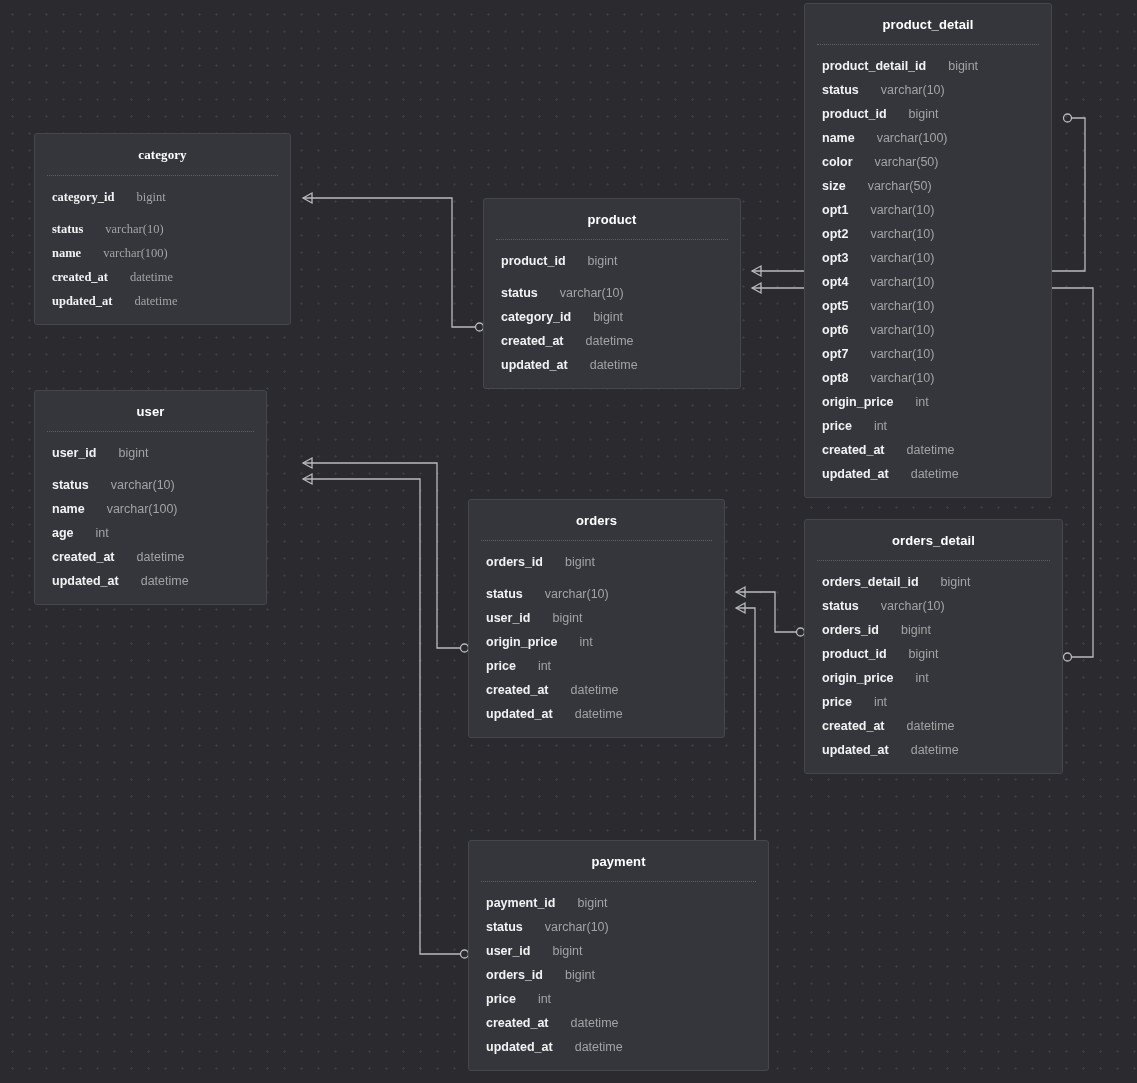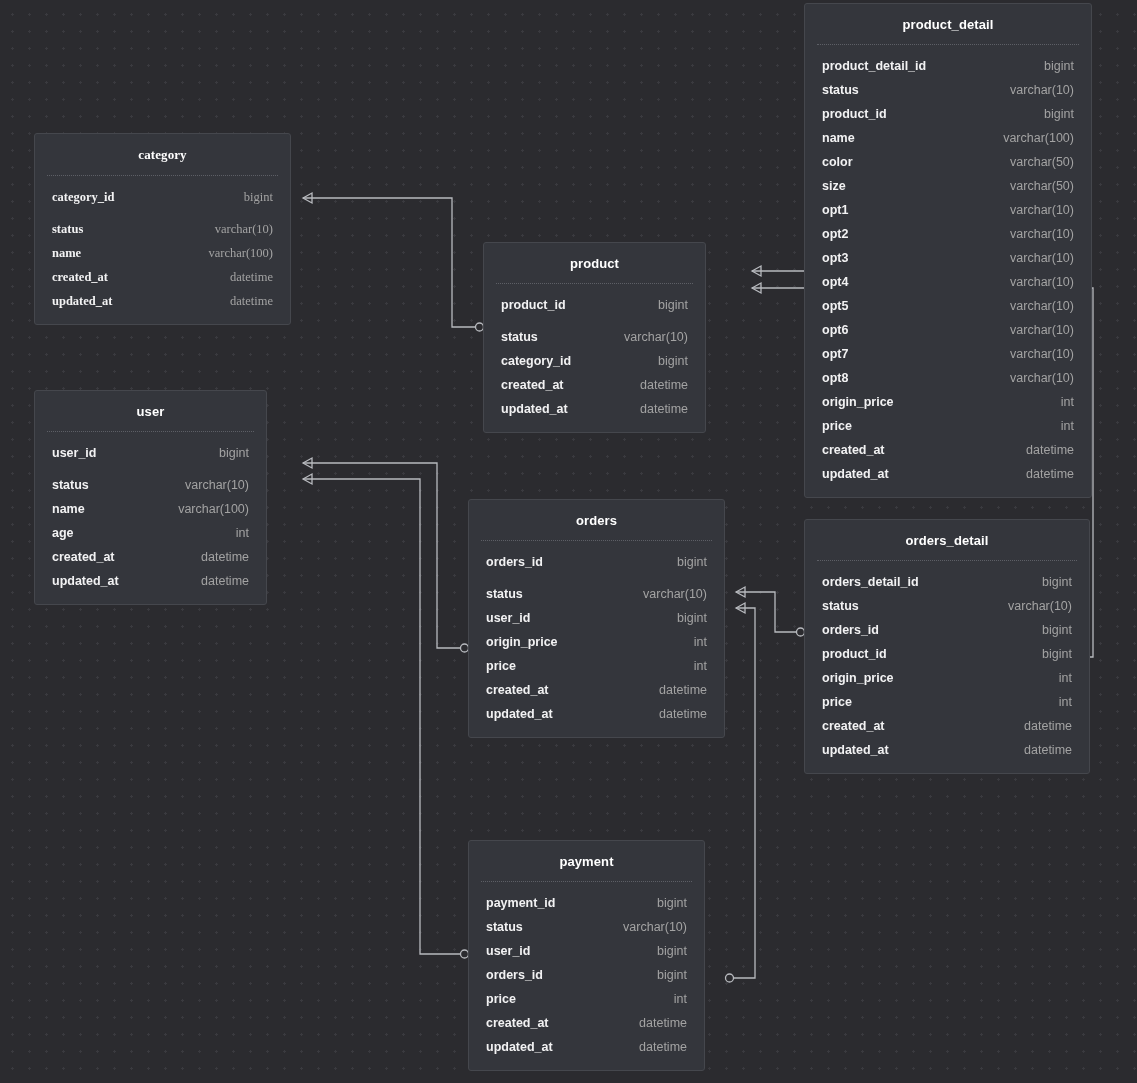--- a/index.html
+++ b/index.html
@@ -44,21 +44,20 @@
     height: 0;
     border-top: 1px dotted #5d5f66;
     margin: 0 12px;
   }
   .table-body {
     padding: 9px 0 11px 0;
   }
   .field-row {
     display: flex;
     align-items: center;
-    justify-content: space-between;
     height: 24px;
     padding: 0 17px;
     box-sizing: border-box;
     white-space: nowrap;
   }
   .field-name {
     color: #f2f2f3;
     font-size: 12.5px;
     font-weight: bold;
   }
@@ -144,21 +143,21 @@
           <div class="field-row">
             <span class="field-name">created_at</span>
             <span class="field-type">datetime</span>
           </div>
           <div class="field-row">
             <span class="field-name">updated_at</span>
             <span class="field-type">datetime</span>
           </div>
         </div>
       </div>
-      <div class="table-card" style="left: 483px; top: 198px; width: 223px; margin-top: 44px;">
+      <div class="table-card" style="left: 483px; top: 198px; width: 258px;">
         <div class="table-title">product</div>
         <div class="table-divider"></div>
         <div class="table-body">
           <div class="field-row">
             <span class="field-name">product_id</span>
             <span class="field-type">bigint</span>
           </div>
           <div class="spacer-row"></div>
           <div class="field-row">
             <span class="field-name">status</span>
@@ -171,21 +170,21 @@
           <div class="field-row">
             <span class="field-name">created_at</span>
             <span class="field-type">datetime</span>
           </div>
           <div class="field-row">
             <span class="field-name">updated_at</span>
             <span class="field-type">datetime</span>
           </div>
         </div>
       </div>
-      <div class="table-card" style="left: 804px; top: 3px; width: 288px;">
+      <div class="table-card" style="left: 804px; top: 3px; width: 248px;">
         <div class="table-title">product_detail</div>
         <div class="table-divider"></div>
         <div class="table-body">
           <div class="field-row">
             <span class="field-name">product_detail_id</span>
             <span class="field-type">bigint</span>
           </div>
           <div class="field-row">
             <span class="field-name">status</span>
             <span class="field-type">varchar(10)</span>
@@ -315,21 +314,21 @@
           <div class="field-row">
             <span class="field-name">created_at</span>
             <span class="field-type">datetime</span>
           </div>
           <div class="field-row">
             <span class="field-name">updated_at</span>
             <span class="field-type">datetime</span>
           </div>
         </div>
       </div>
-      <div class="table-card" style="left: 804px; top: 519px; width: 286px;">
+      <div class="table-card" style="left: 804px; top: 519px; width: 259px;">
         <div class="table-title">orders_detail</div>
         <div class="table-divider"></div>
         <div class="table-body">
           <div class="field-row">
             <span class="field-name">orders_detail_id</span>
             <span class="field-type">bigint</span>
           </div>
           <div class="field-row">
             <span class="field-name">status</span>
             <span class="field-type">varchar(10)</span>
@@ -353,21 +352,21 @@
           <div class="field-row">
             <span class="field-name">created_at</span>
             <span class="field-type">datetime</span>
           </div>
           <div class="field-row">
             <span class="field-name">updated_at</span>
             <span class="field-type">datetime</span>
           </div>
         </div>
       </div>
-      <div class="table-card" style="left: 468px; top: 840px; width: 237px;">
+      <div class="table-card" style="left: 468px; top: 840px; width: 301px;">
         <div class="table-title">payment</div>
         <div class="table-divider"></div>
         <div class="table-body">
           <div class="field-row">
             <span class="field-name">payment_id</span>
             <span class="field-type">bigint</span>
           </div>
           <div class="field-row">
             <span class="field-name">status</span>
             <span class="field-type">varchar(10)</span>

